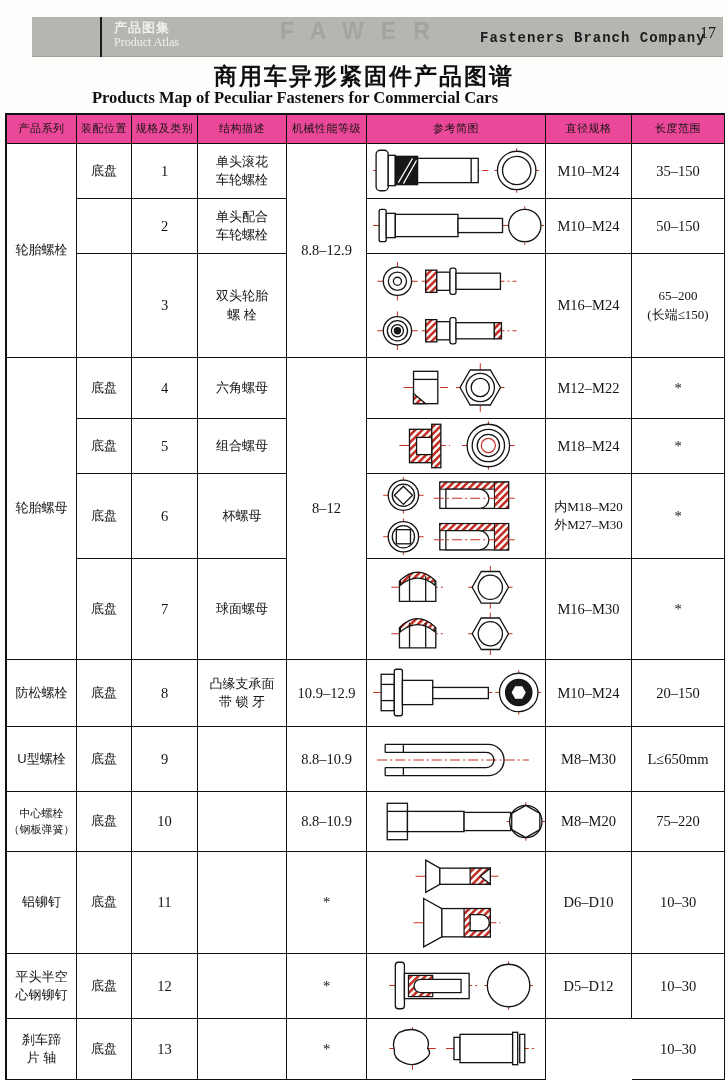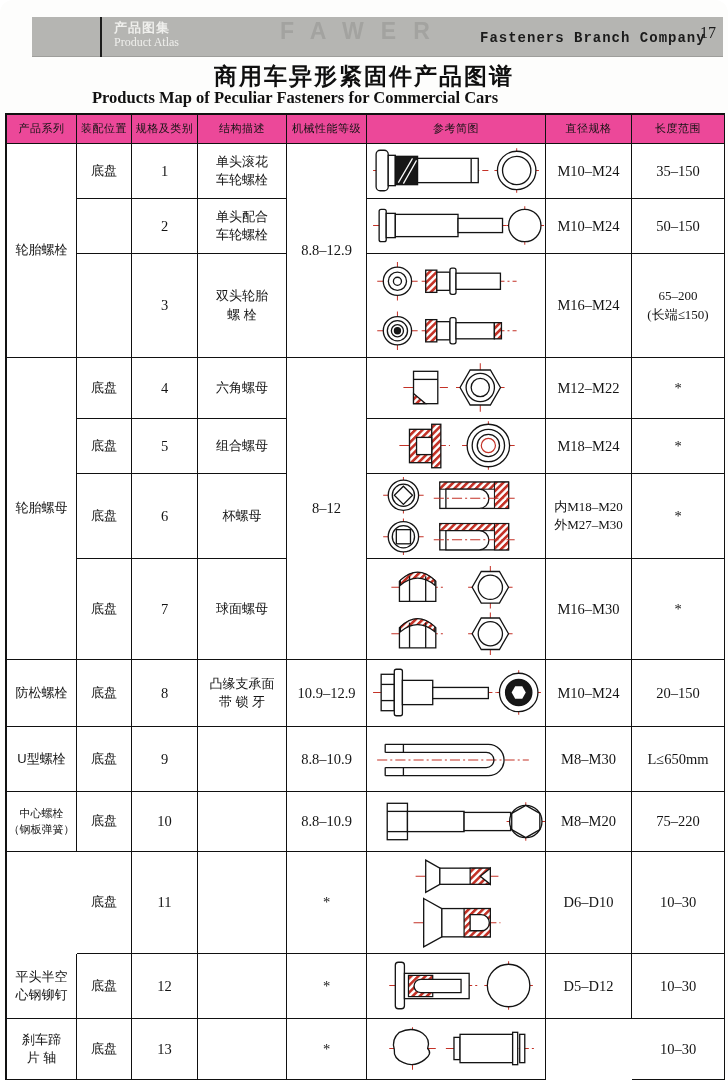--- a/index.html
+++ b/index.html
@@ -79,20 +79,21 @@
     <div class="c hd">参考简图</div>
     <div class="c hd">直径规格</div>
     <div class="c hd">长度范围</div>
 
     <div class="c" style="grid-area:2/1/5/2">轮胎螺栓</div>
     <div class="c" style="grid-area:5/1/9/2">轮胎螺母</div>
     <div class="c" style="grid-area:9/1/10/2">防松螺栓</div>
     <div class="c" style="grid-area:10/1/11/2">U型螺栓</div>
     <div class="c small" style="grid-area:11/1/12/2">中心螺栓
 （钢板弹簧）</div>
+    <div class="c" style="grid-area:12/1/13/2">铝铆钉</div>
     <div class="c" style="grid-area:13/1/14/2">平头半空
 心钢铆钉</div>
     <div class="c" style="grid-area:14/1/15/2">刹车蹄
 片  轴</div>
 
     <div class="c" style="grid-area:2/2/3/3">底盘</div>
     <div class="c" style="grid-area:3/2/4/3"></div>
     <div class="c" style="grid-area:4/2/5/3"></div>
     <div class="c" style="grid-area:5/2/6/3">底盘</div>
     <div class="c" style="grid-area:6/2/7/3">底盘</div>

